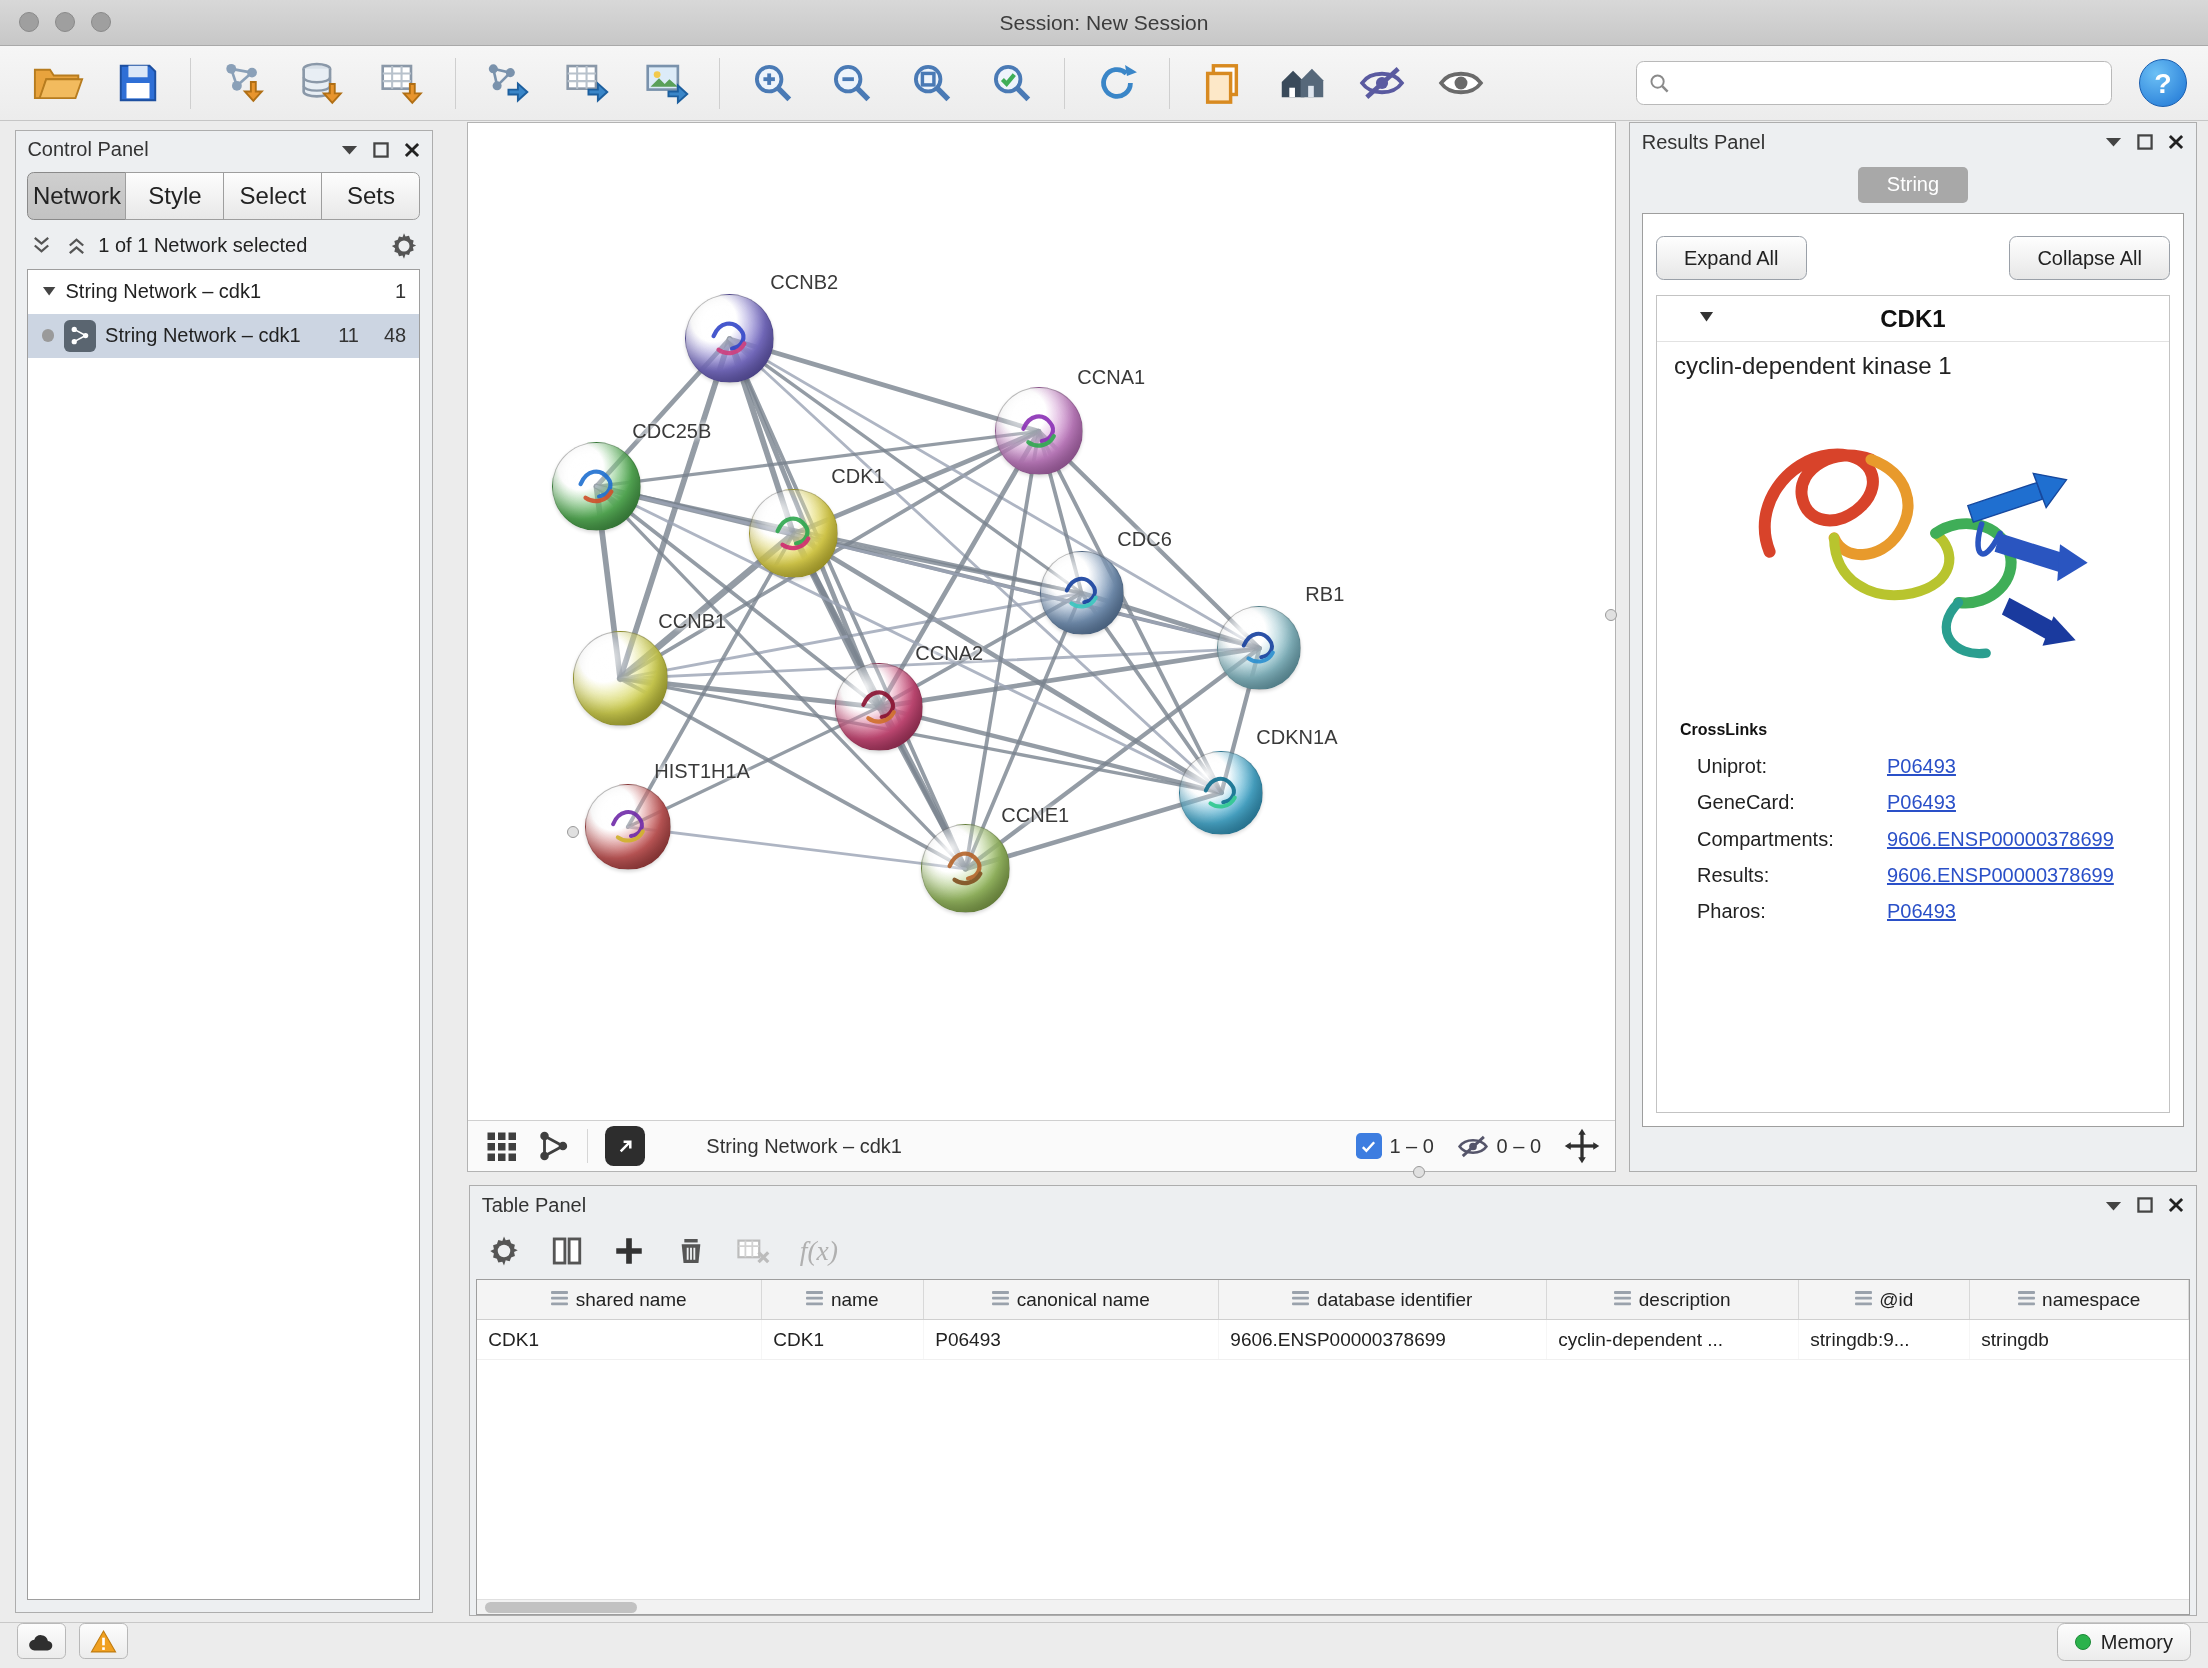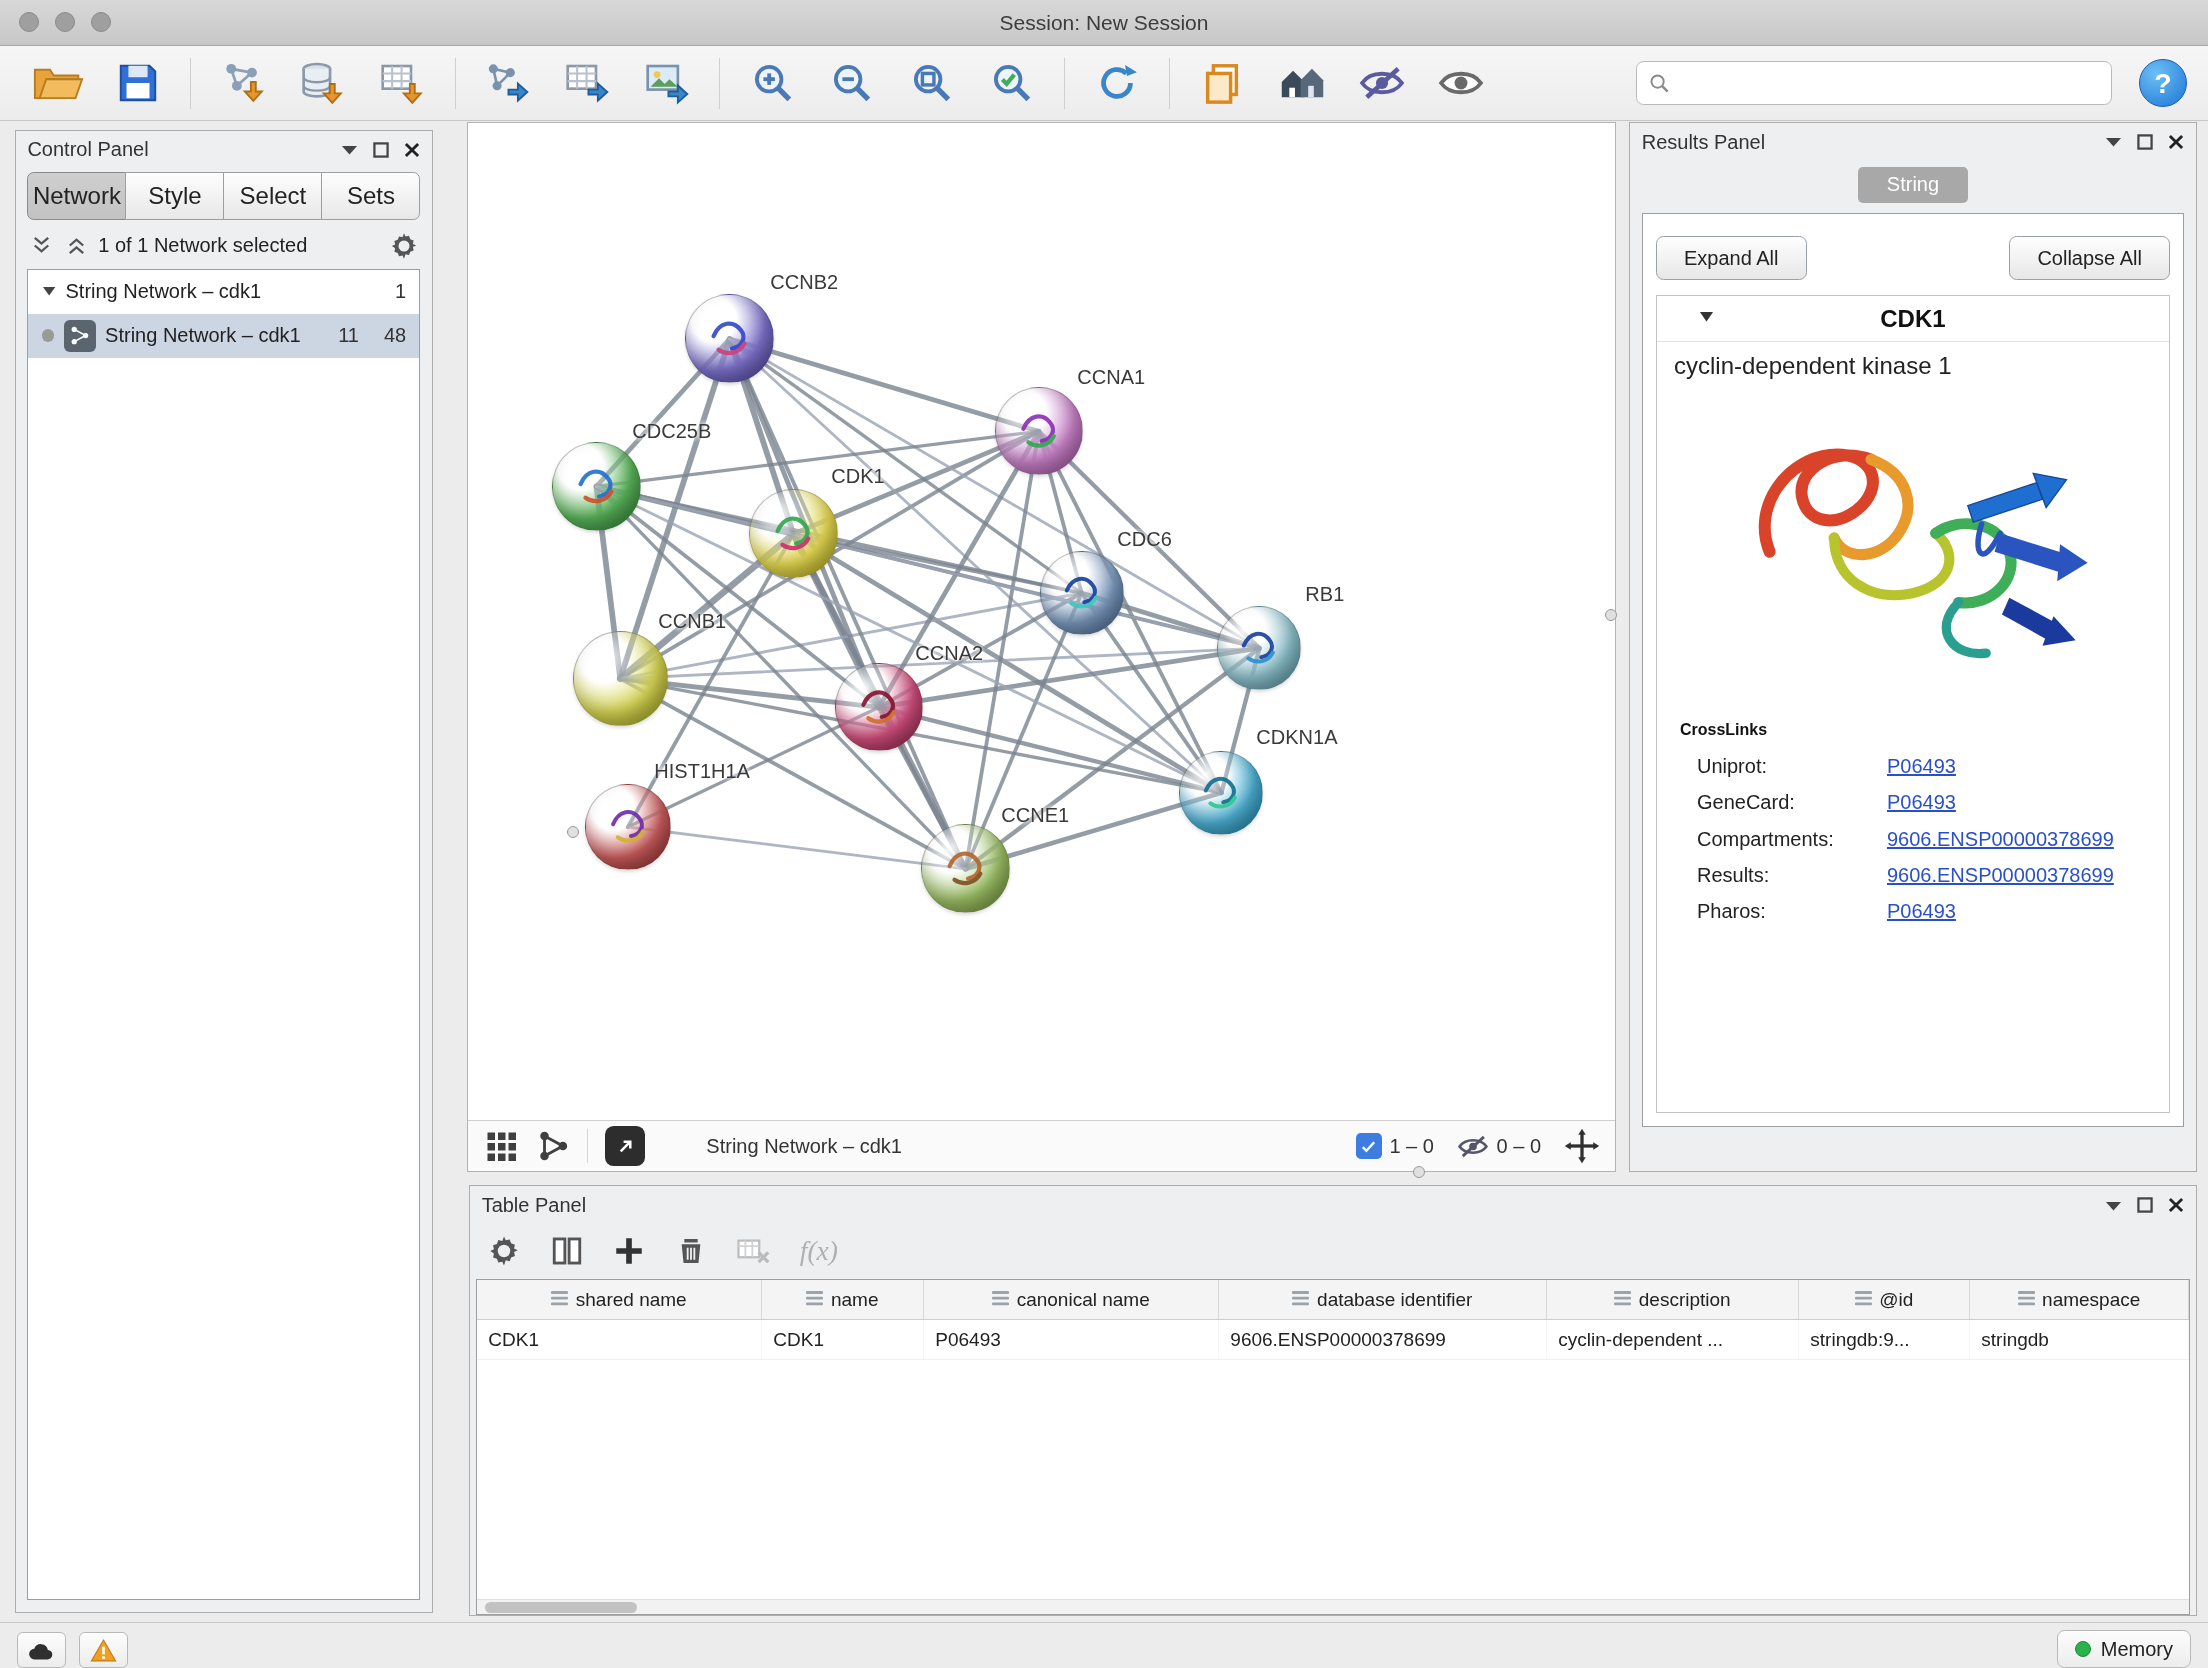--- a/index.html
+++ b/index.html
@@ -99,21 +99,21 @@
 .hscroll{position:absolute;left:0;right:0;bottom:0;height:15px;background:#f2f2f2;border-top:1px solid #e0e0e0}
 .hthumb{position:absolute;left:7.6px;top:1.9px;width:152px;height:10.5px;border-radius:5.7px;background:#c2c2c2}
 .tp-tabs{display:flex;justify-content:center;padding:11.4px 0 3.8px 0}
 .tp-tab{padding:7.6px 27px;border:1px solid #9a9a9a;margin-left:-1px;background:linear-gradient(#fff,#ececec);font-size:20px;color:#222}
 .tp-tab:first-child{border-radius:6.7px 0 0 6.7px;margin-left:0}
 .tp-tab:last-child{border-radius:0 6.7px 6.7px 0}
 .tp-tab.selected{background:#787878;color:#fff;border-color:#6a6a6a}
 
 
 .statusbar{position:absolute;left:0;right:0;bottom:0;height:46px;background:#ececec;border-top:1px solid #c8c8c8;
-  display:flex;align-items:flex-end;padding:0 17px;gap:13.3px}
+  display:flex;align-items:flex-start;padding:0 17px;gap:13.3px}
 .sbtn{width:49px;height:36px;border:1px solid #b8b8b8;border-radius:5.7px;background:linear-gradient(#fdfdfd,#ececec);
   display:flex;align-items:center;justify-content:center}
 .memory-btn{margin-left:auto;height:38px;border:1px solid #b8b8b8;border-radius:7.6px;background:linear-gradient(#fdfdfd,#ececec);
   display:flex;align-items:center;gap:9.5px;padding:0 17px;font-size:20px;color:#222}
 .green-dot{width:16px;height:16px;border-radius:50%;background:#2bb24c;border:1px solid #1d8a38}
 
 .splitter-dot{position:absolute;width:12.4px;height:12.4px;border-radius:50%;background:#e0e0e0;border:1px solid #9a9a9a;z-index:5}
 </style>
 </head>
 <body>

